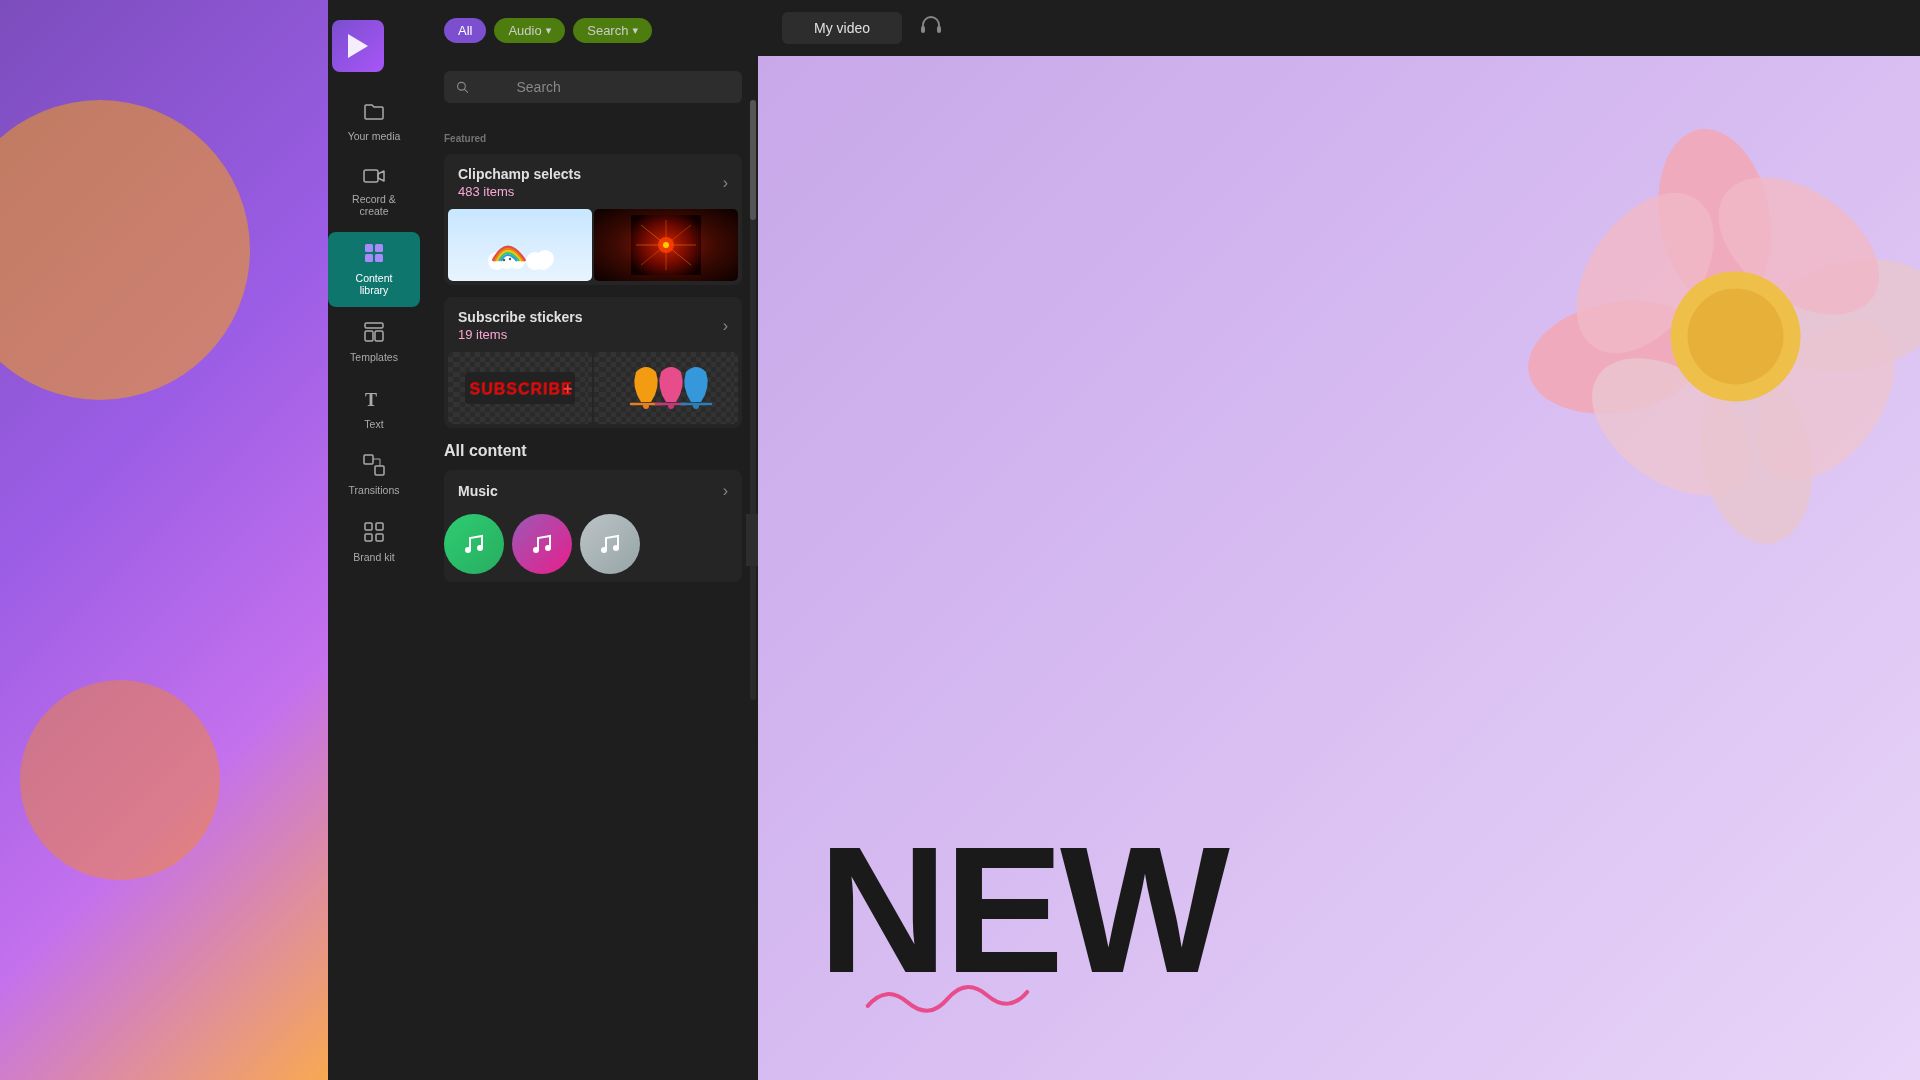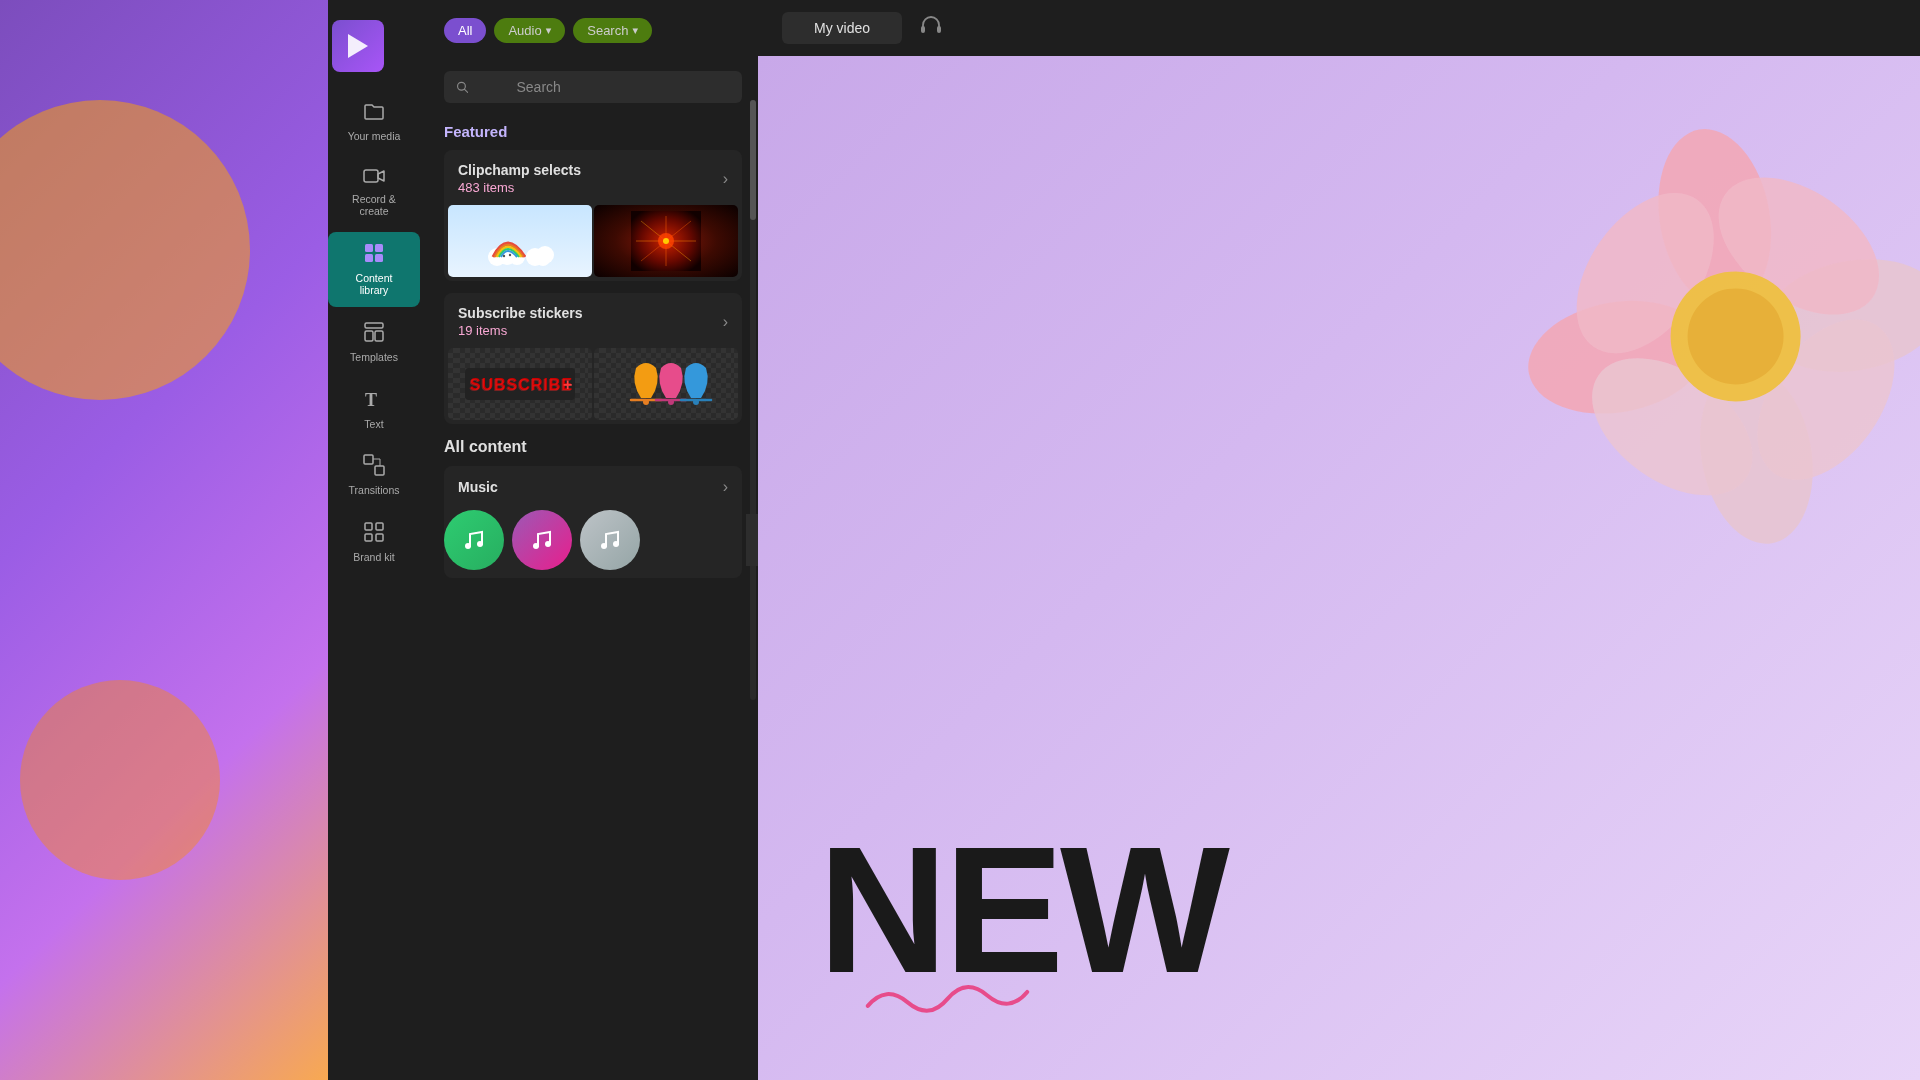--- a/index.html
+++ b/index.html
@@ -176,24 +176,24 @@
 
     .scroll-area {
       flex: 1;
       overflow-y: auto;
       padding: 0 16px 16px;
     }
     .scroll-area::-webkit-scrollbar { width: 4px; }
     .scroll-area::-webkit-scrollbar-thumb { background: #444; border-radius: 4px; }
 
     .section-title {
-      font-size: 15px;
+      font-size: 10px;
       font-weight: 600;
-      color: #c4b5fd;
-      margin: 8px 0 10px;
+      color: #737373;
+      margin: 18px 0 10px;
     }
 
     .content-card {
       background: #252525;
       border-radius: 8px;
       margin-bottom: 12px;
       overflow: hidden;
       cursor: pointer;
     }
 

